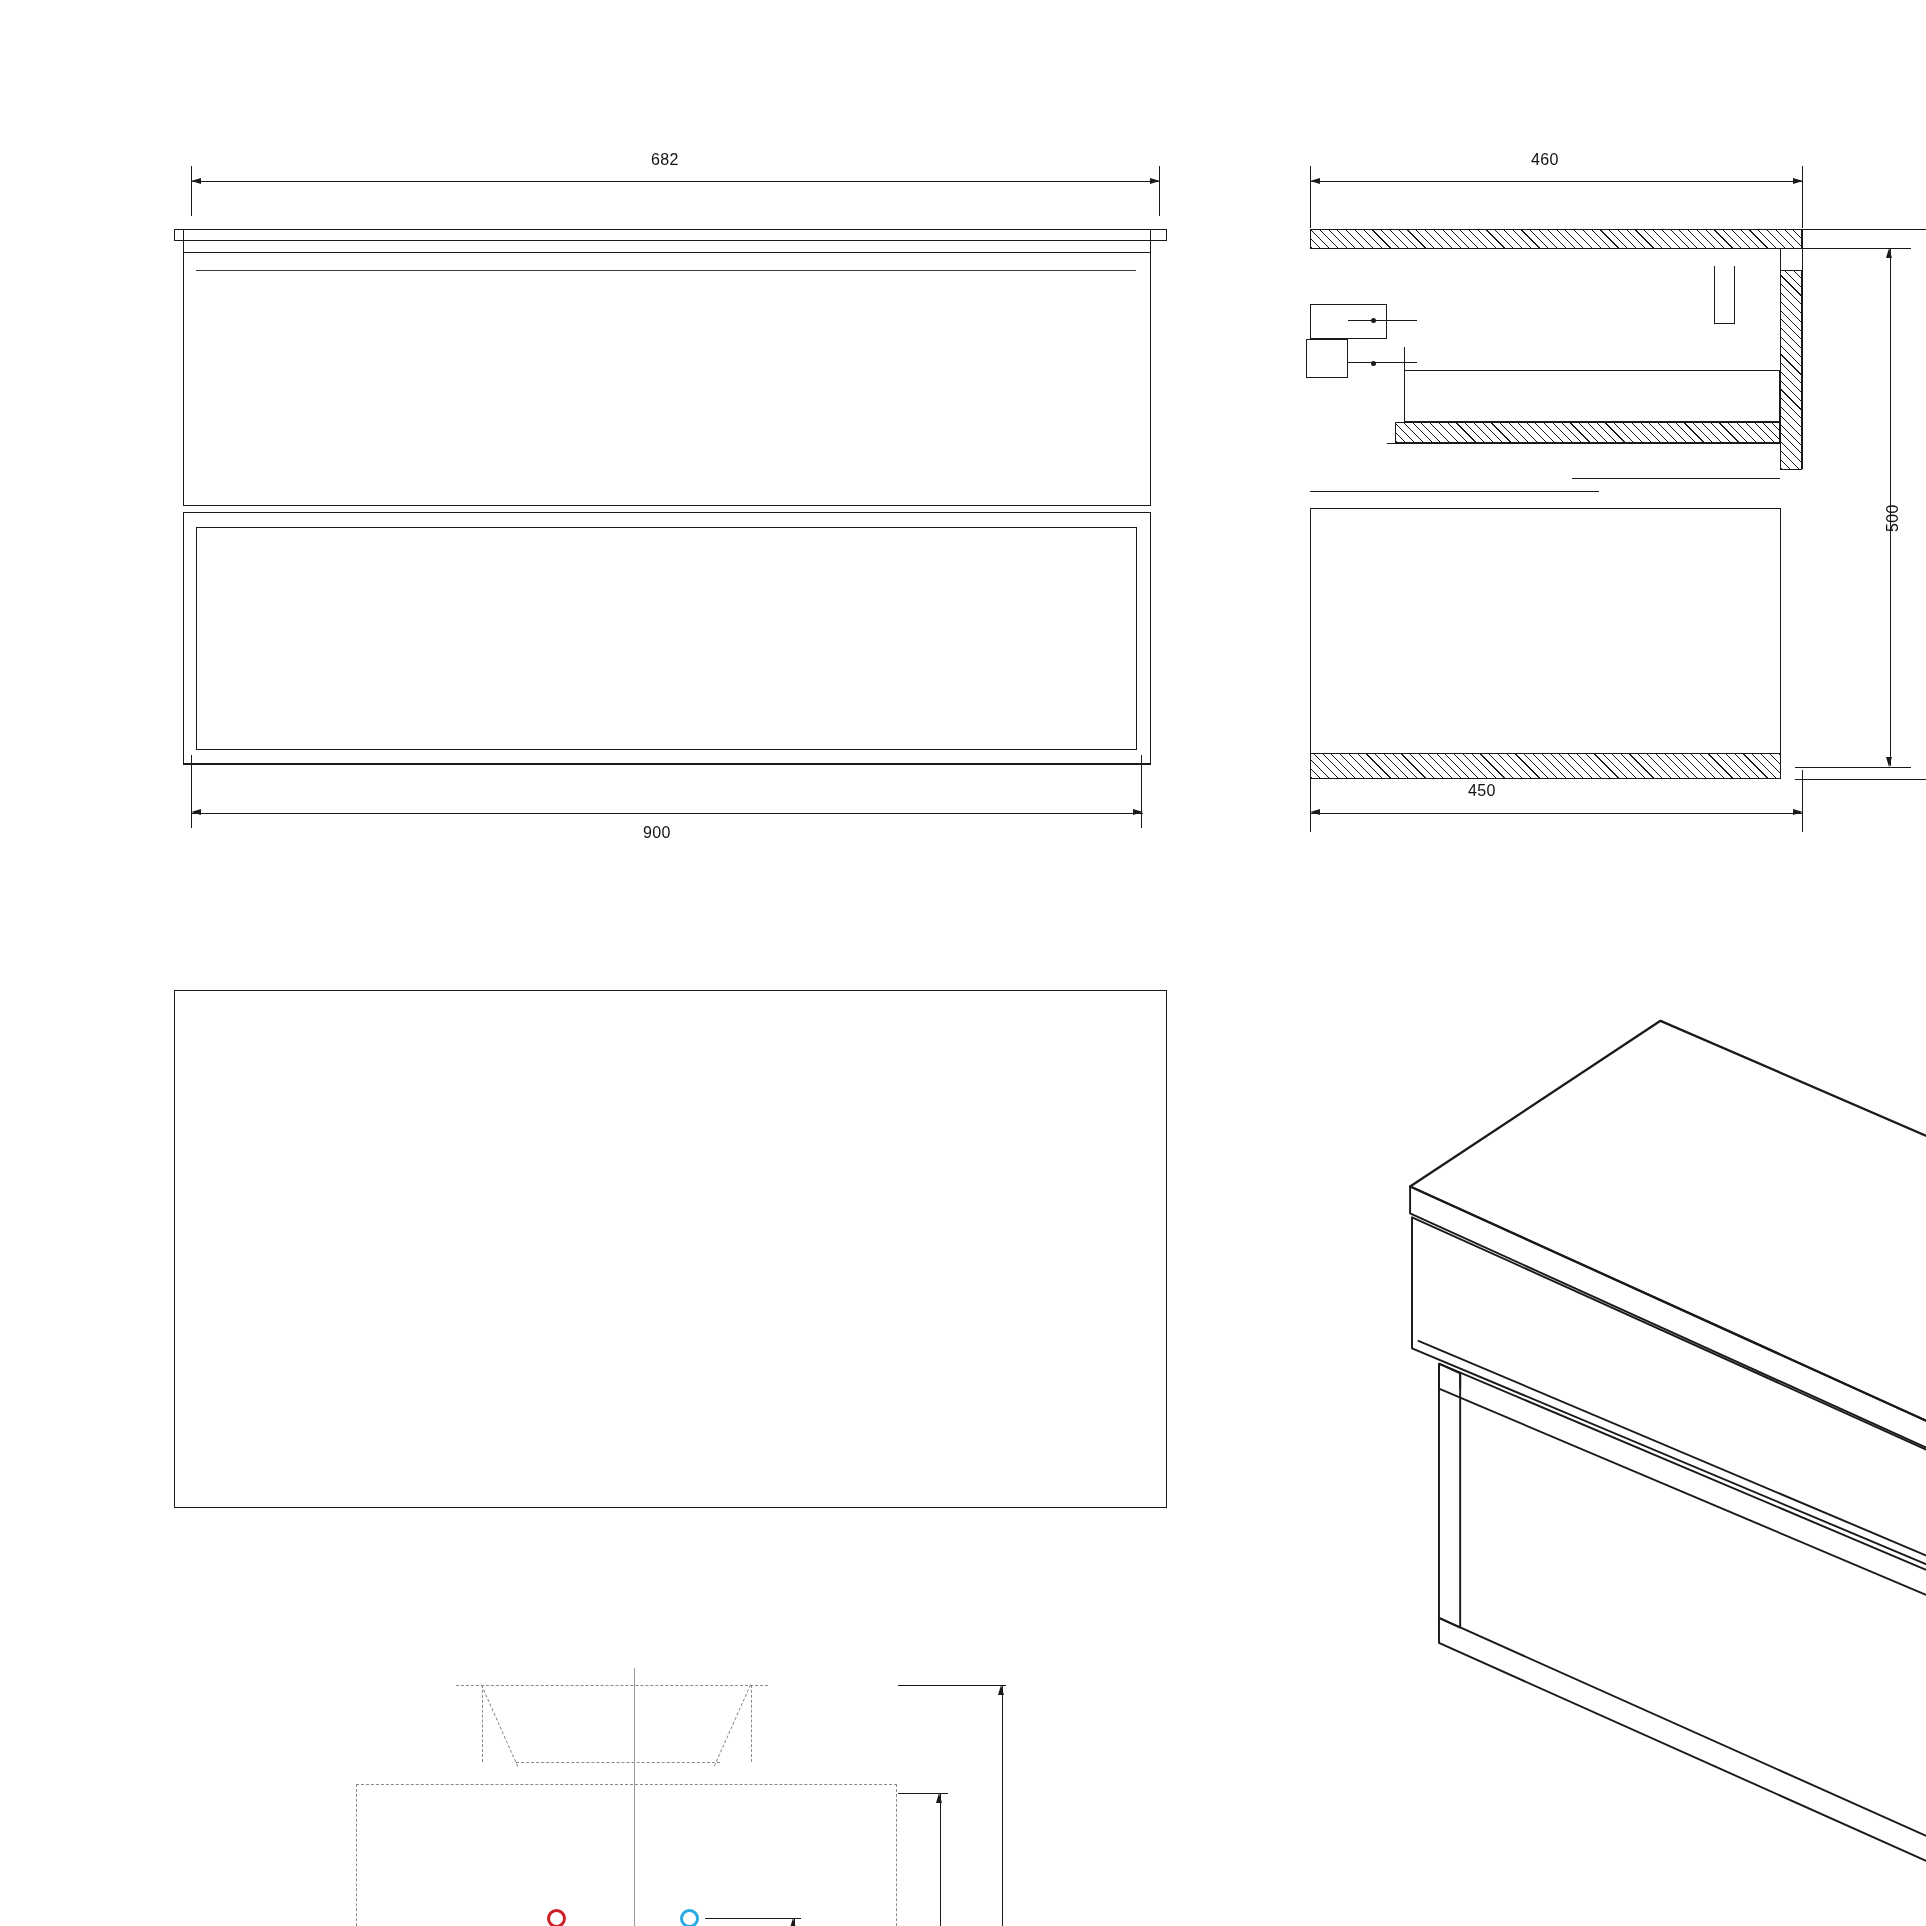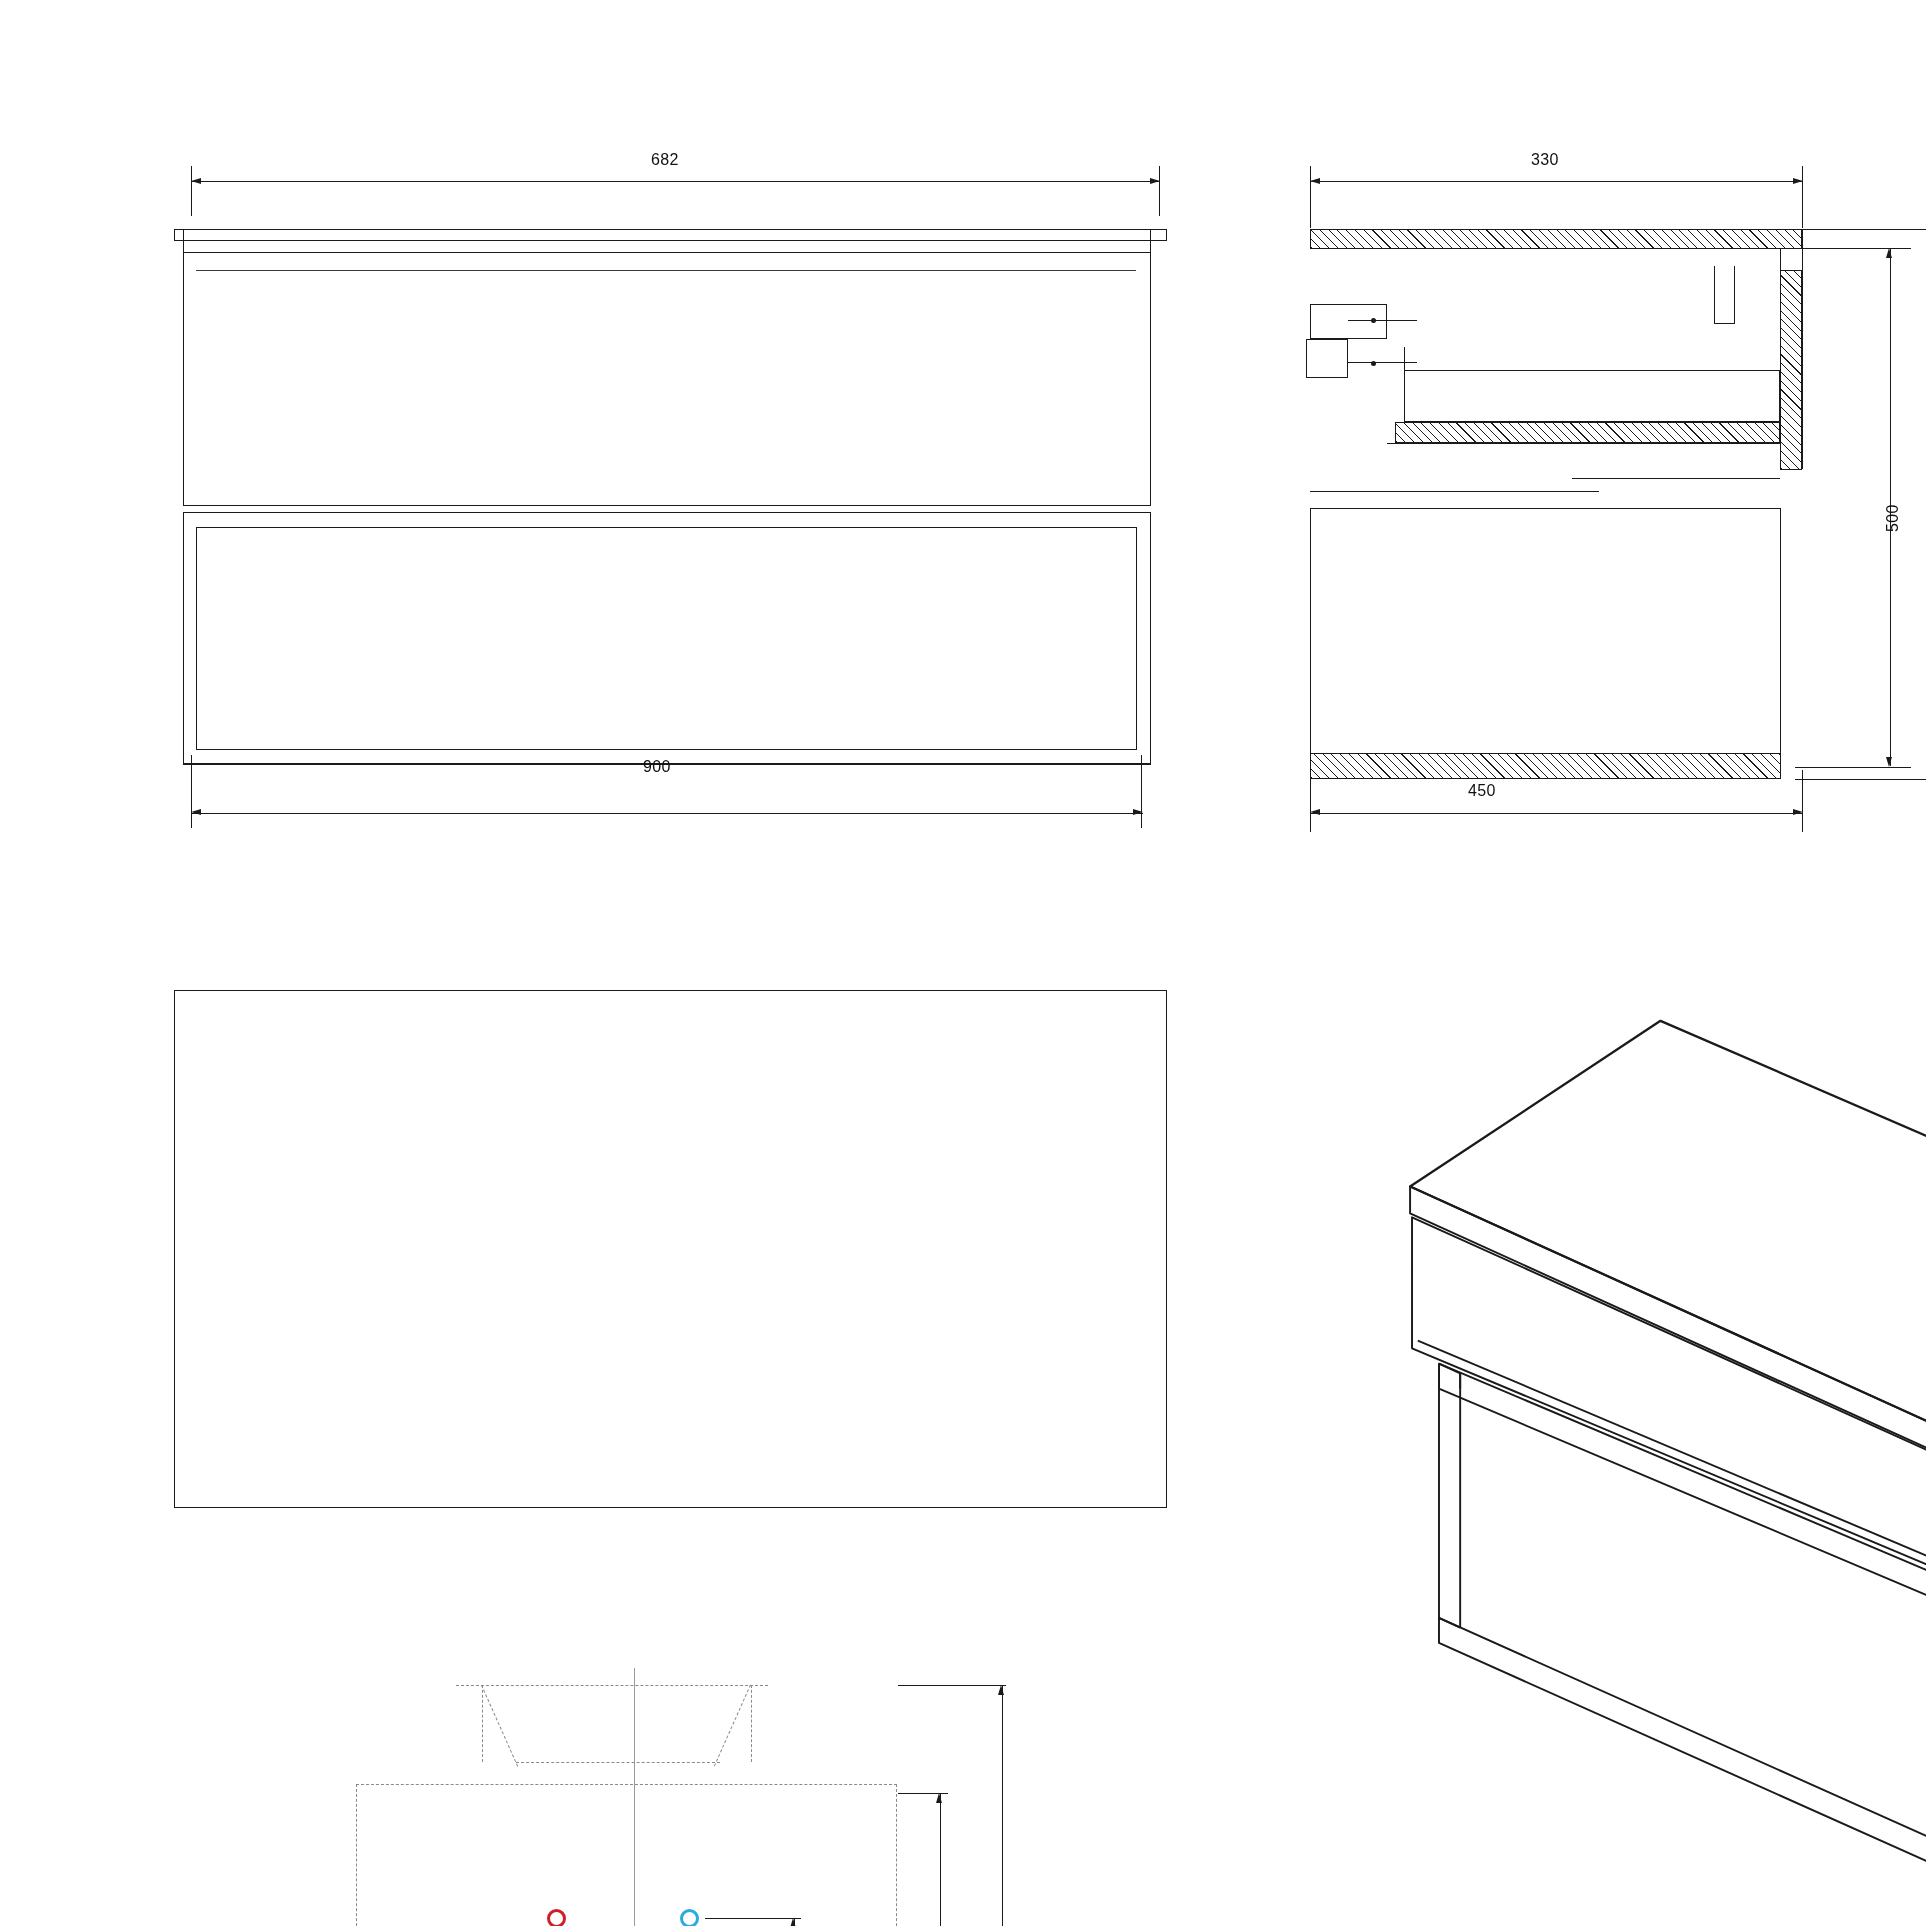--- a/index.html
+++ b/index.html
@@ -53,31 +53,31 @@
     <div class="box thinb" style="left:196px;top:527px;width:941px;height:223px;"></div>
     <div class="ln vl" style="left:183px;top:229px;height:35px;"></div>
     <div class="ln vl" style="left:1150px;top:229px;height:35px;"></div>
     <div class="ln hl" style="left:183px;top:764px;width:968px;"></div>
 
     <div class="ln vl" style="left:191px;top:755px;height:73px;"></div>
     <div class="ln vl" style="left:1141px;top:755px;height:73px;"></div>
     <div class="ln hl" style="left:191px;top:813px;width:952px;"></div>
     <div class="ah l" style="left:191px;top:809px;"></div>
     <div class="ah r" style="left:1133px;top:809px;"></div>
-    <div class="dim-txt" style="left:643px;top:758px;">900</div>
+    <div class="dim-txt" style="left:643px;top:824px;">900</div>
   </div>
 
   <div>
 
     <div class="ln hl" style="left:1310px;top:181px;width:493px;"></div>
     <div class="ah l" style="left:1310px;top:178px;"></div>
     <div class="ah r" style="left:1793px;top:178px;"></div>
     <div class="ln vl" style="left:1310px;top:166px;height:62px;"></div>
     <div class="ln vl" style="left:1802px;top:166px;height:62px;"></div>
-    <div class="dim-txt" style="left:1531px;top:151px;">330</div>
+    <div class="dim-txt" style="left:1531px;top:151px;">460</div>
 
     <div class="hatch" style="left:1310px;top:229px;width:492px;height:20px;"></div>
 
     <div class="box" style="left:1310px;top:249px;width:492px;height:220px;border-width:0;"></div>
     <div class="ln vl" style="left:1780px;top:249px;height:220px;"></div>
     <div class="ln vl" style="left:1802px;top:229px;height:240px;"></div>
     <div class="hatch" style="left:1780px;top:270px;width:22.3px;height:200px;"></div>
 
     <div class="box thinb" style="left:1310px;top:304px;width:77px;height:35px;"></div>
     <div class="box thinb" style="left:1306px;top:339px;width:42px;height:39px;"></div>

